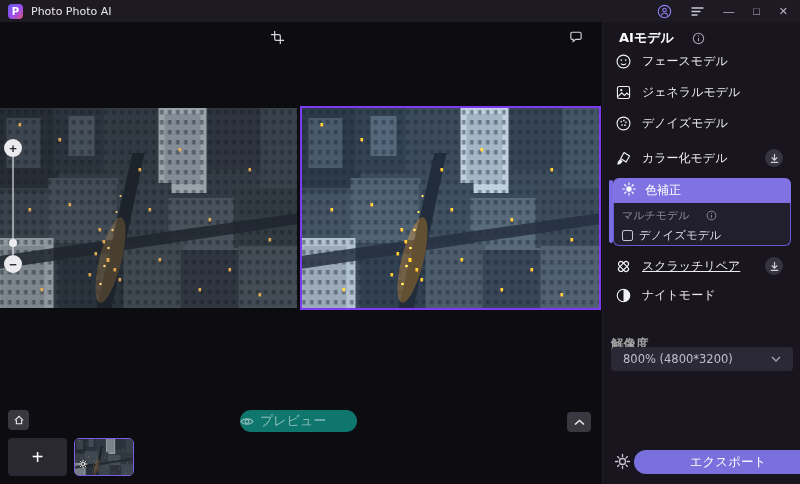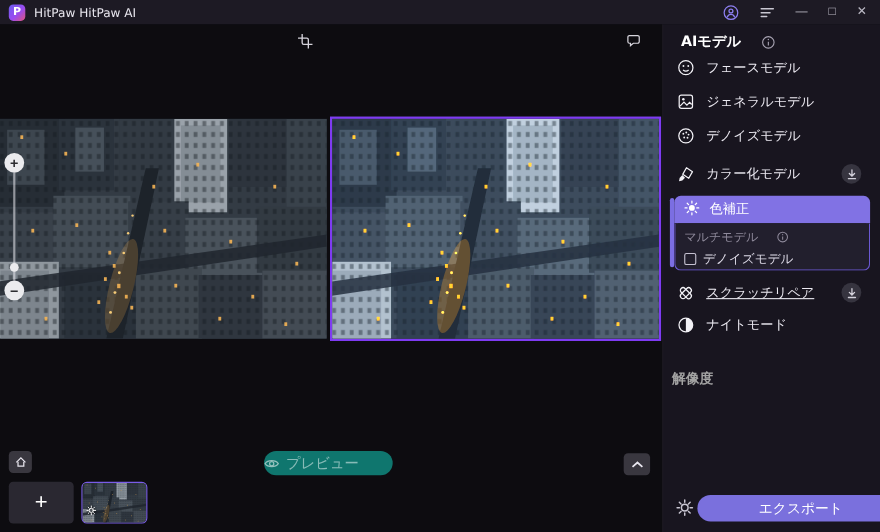--- a/index.html
+++ b/index.html
@@ -170,21 +170,21 @@
             <circle cx="102" cy="176" r="1.3"></circle>
           <circle cx="118" cy="104" r="1.1"></circle>
             <circle cx="122" cy="88" r="1.1"></circle>
         </g>
       </symbol>
     </defs>
   </svg>
 
   <div class="titlebar">
     <div class="logo">P</div>
-    <span class="app-title">HitPaw HitPaw AI</span>
+    <span class="app-title">Photo Photo AI</span>
     <div class="tb-right">
       <button class="tb-btn account-btn">
         <svg width="15" height="15" viewBox="0 0 16 16" fill="none" stroke="currentColor" stroke-width="1.2">
           <circle cx="8" cy="8" r="6.6"></circle>
             <circle cx="8" cy="6.4" r="1.9"></circle>
             <path d="M4.4 12.4c0.7-1.9 2.1-2.8 3.6-2.8s2.9 0.9 3.6 2.8"></path>
         </svg>
       </button>
       <button class="tb-btn">
         <svg class="menu-ico" width="13" height="11" viewBox="0 0 13 11">
@@ -388,20 +388,28 @@
         <svg width="17" height="17" viewBox="0 0 18 18" fill="none" stroke="currentColor" stroke-width="1.2">
           <circle cx="9" cy="9" r="6.6"></circle>
           <path d="M9 2.4a6.6 6.6 0 0 1 0 13.2z" fill="currentColor" stroke="none"></path>
         </svg>
       </span>
       <span class="mlabel">ナイトモード</span>
     </div>
 
     <div class="res-label">解像度</div>
 
+    <div class="res-select">
+      <span>800% (4800*3200)</span>
+      <span class="chev">
+        <svg width="10" height="6" viewBox="0 0 10 6" fill="none" stroke="currentColor" stroke-width="1.4">
+          <path d="M1 1l4 4 4-4"></path>
+        </svg>
+      </span>
+    </div>
 
     <button class="settings-btn">
       <svg width="17" height="17" viewBox="0 0 18 18" fill="none" stroke="currentColor" stroke-width="1.4" stroke-linecap="round">
         <circle cx="9" cy="9" r="3.2"></circle>
         <path d="M9 1.6v2.3M9 14.1v2.3M1.6 9h2.3M14.1 9h2.3M3.8 3.8l1.6 1.6M12.6 12.6l1.6 1.6M14.2 3.8l-1.6 1.6M5.4 12.6l-1.6 1.6"></path>
       </svg>
     </button>
 
     <button class="export-btn">エクスポート</button>
   </div>

